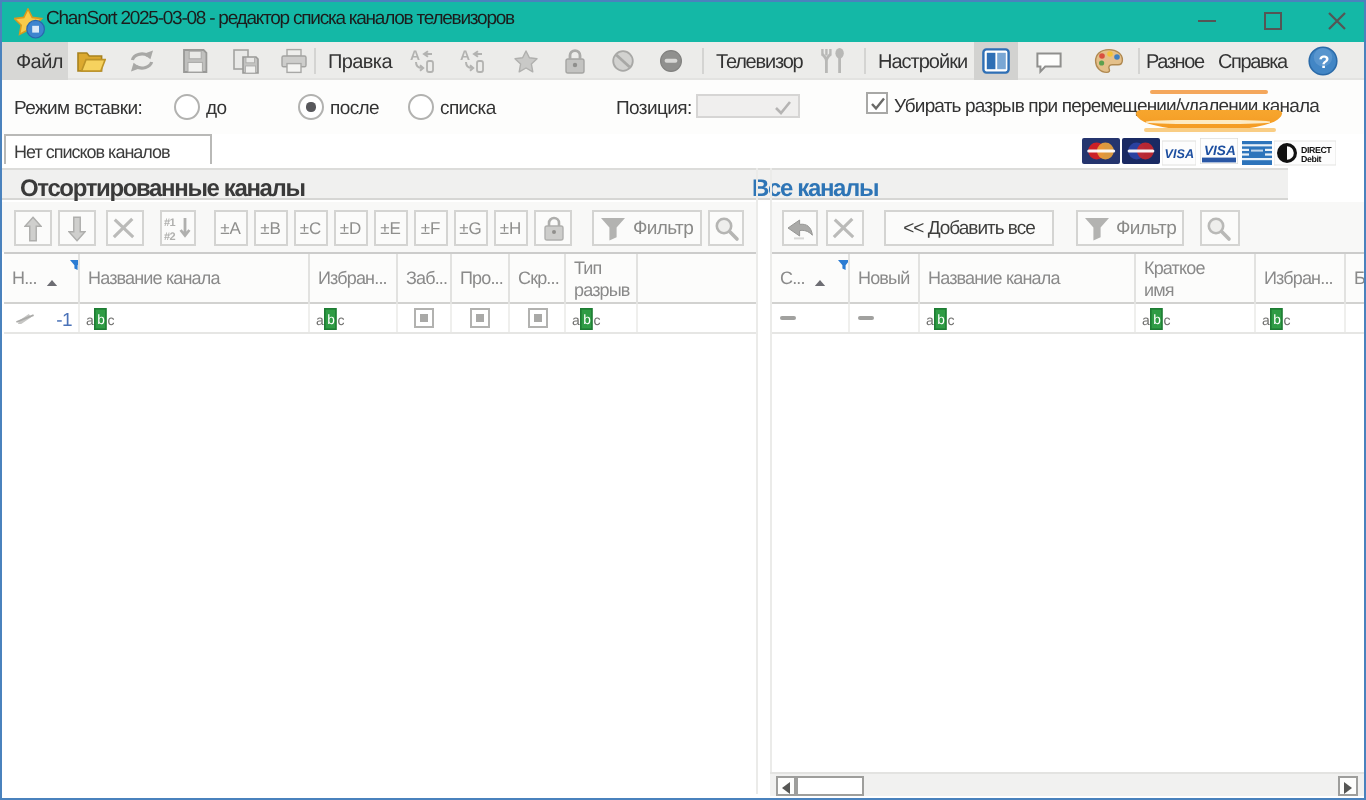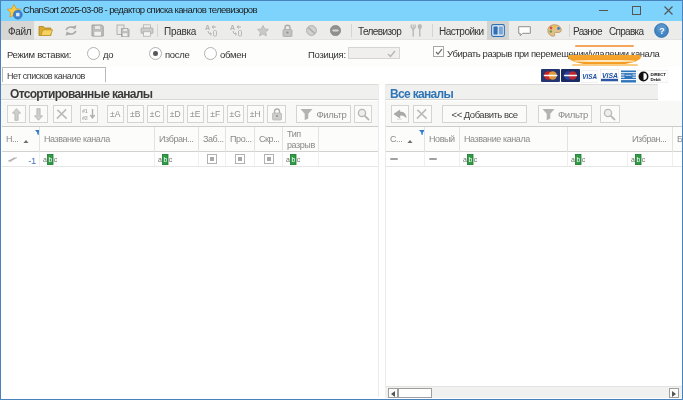--- a/index.html
+++ b/index.html
@@ -1,20 +1,20 @@
 <!DOCTYPE html>
 <html><head>
 <meta charset="utf-8">
 <style>
 *{margin:0;padding:0;box-sizing:border-box}
 html,body{width:683px;height:400px;overflow:hidden}
 body{font-family:"Liberation Sans",sans-serif;font-size:9.5px;letter-spacing:-0.3px;color:#333;background:#fff;position:relative}
 #frame{position:absolute;left:0;top:0;width:683px;height:400px;border:1px solid #4a82bd;z-index:50;pointer-events:none}
 
-#titlebar{position:absolute;left:1px;top:1px;width:681px;height:20px;background:#7dd3fc}
+#titlebar{position:absolute;left:1px;top:1px;width:681px;height:20px;background:#14b8a6}
 #title{position:absolute;left:22px;top:3px;font-size:9.5px;letter-spacing:-0.62px;color:#1c1c1c;white-space:nowrap}
 .winbtn{position:absolute;top:0;height:20px;width:30px;color:#444;text-align:center}
 
 #toolbar{position:absolute;left:1px;top:21px;width:681px;height:19px;background:#ececea;border-bottom:1px solid #e3e3e1}
 .tbtext{position:absolute;top:5px;font-size:10px;color:#333;white-space:nowrap}
 .tbsep{position:absolute;top:3px;height:13px;width:1px;background:#d4d4d2}
 
 #optrow{position:absolute;left:1px;top:40px;width:681px;height:27px;background:#fdfdfc}
 .lbl{position:absolute;font-size:9.5px;color:#333;white-space:nowrap}
 .radio{position:absolute;width:13px;height:13px;border:1px solid #b2b2b0;border-radius:50%;background:#fff}
@@ -191,21 +191,21 @@
 
 <div id="optrow">
   <span class="lbl" style="left:6px;top:9px">Режим вставки:</span>
   <div class="radio" style="left:86px;top:7px"></div>
   <span class="lbl" style="left:102px;top:9px">до</span>
   <div class="radio" style="left:148px;top:7px">
       <div class="dot"></div>
     </div>
   <span class="lbl" style="left:164px;top:9px">после</span>
   <div class="radio" style="left:203px;top:7px"></div>
-  <span class="lbl" style="left:219px;top:9px">обмен</span>
+  <span class="lbl" style="left:219px;top:9px">списка</span>
   <span class="lbl" style="left:307px;top:9px">Позиция:</span>
 </div>
 <div id="posinput">
     <svg style="position:absolute;right:3px;top:2px" width="9" height="8">
       <path d="M1 4 L3.5 6.5 L8 1" stroke="#b5b4b3" stroke-width="1.3" fill="none"></path>
     </svg>
   </div>
 <div id="chk">
     <svg style="margin:1px 0 0 1px" width="8" height="8">
       <path d="M1 4 L3 6.2 L7 1.2" stroke="#6a6a68" stroke-width="1.2" fill="none"></path>
@@ -385,21 +385,21 @@
   <div class="fcell" style="left:281px;width:36px">
       <svg style="position:absolute;left:3px;top:2px" width="15" height="11" viewBox="0 0 15 11">
         <text x="0" y="8.3" font-size="7" letter-spacing="0" fill="#6d6d6b" font-family="Liberation Sans">a</text>
         <rect x="4.4" y="0.4" width="5.6" height="10.2" fill="#2f9c45" stroke="#1d7c33" stroke-width="0.8"></rect>
         <text x="5.6" y="8.2" font-size="6.8" letter-spacing="0" fill="#fff" font-family="Liberation Sans">b</text>
         <text x="10.8" y="8.3" font-size="7" letter-spacing="0" fill="#6d6d6b" font-family="Liberation Sans">c</text>
       </svg>
     </div>
 </div>
 
-<div class="phead" style="left:385px;width:273px">
+<div class="phead" style="left:371px;width:273px">
     <b style="left:5px;color:#2e75b6">Все каналы</b>
   </div>
 <div class="ptool" style="left:385px;width:297px">
   <div class="pbtn" style="left:5.5px;width:18.5px">
     <svg width="14" height="11" viewBox="0 0 14 11">
         <path d="M1 5 L6.8 1 L6.8 3.2 C10.3 2.7 12.6 4.3 13.2 8.6 C11 6.3 9 6 6.8 6.3 L6.8 9 Z" fill="#aaaaa8" stroke="#969694" stroke-width="0.5"></path>
         <path d="M4 10.2 H9" stroke="#d8d8d6" stroke-width="1"></path>
       </svg>
   </div>
   <div class="pbtn" style="left:28px;width:18.5px">
@@ -430,20 +430,24 @@
       </svg>
     <svg style="position:absolute;left:33px;top:3px" width="6" height="5">
         <path d="M0 0 H6 L3.8 2.6 V5 L2.2 4.3 V2.6 Z" fill="#2b7cd3"></path>
       </svg>
   </div>
   <div class="gcell" style="left:39px;width:35px">
       <span class="t1">Новый</span>
     </div>
   <div class="gcell" style="left:74px;width:108px">
       <span class="t1">Название канала</span>
+    </div>
+  <div class="gcell" style="left:182px;width:60px">
+      <span class="t2a">Краткое</span>
+      <span class="t2b">имя</span>
     </div>
   <div class="gcell" style="left:242px;width:45px">
       <span class="t1">Избран...</span>
     </div>
   <div class="gcell" style="left:287px;width:9px;border-right:none">
       <span class="t1">Б...</span>
     </div>
 </div>
 <div class="frow" style="left:386px;width:296px">
   <div class="fcell" style="left:0;width:39px">

